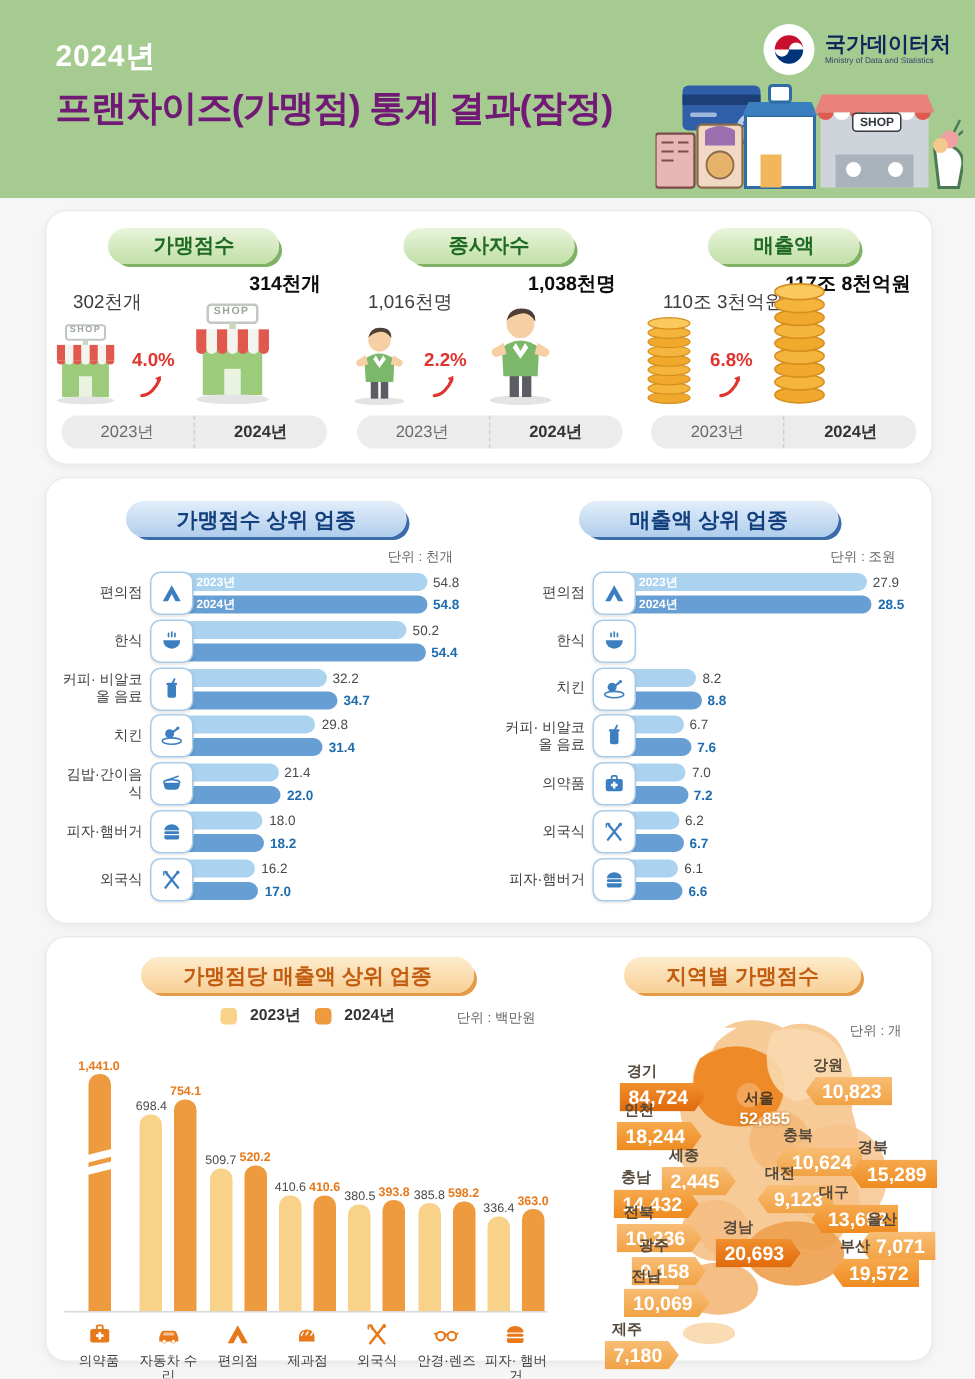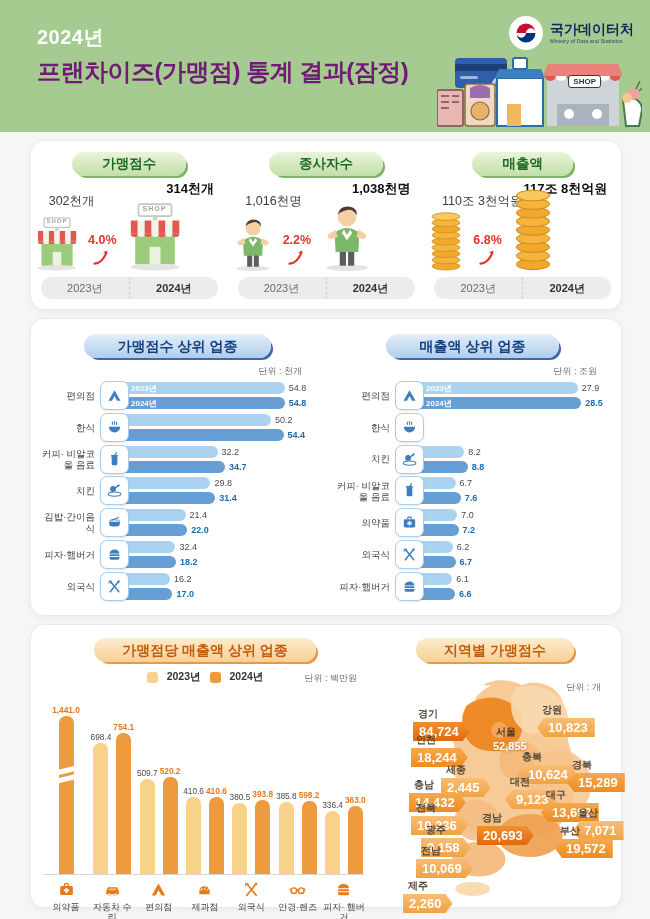--- a/index.html
+++ b/index.html
@@ -450,21 +450,21 @@
           <div class="hrow">
             <div class="hlabel">피자·햄버거</div>
             <div class="hicon">
               <svg>
                 <use href="#i-burger"></use>
               </svg>
             </div>
             <div class="hbars">
               <div class="hbar-line">
                 <div class="hbar hb23" style="width: 27.2727%;"></div>
-                <span class="hval">32.4</span>
+                <span class="hval">18.0</span>
               </div>
               <div class="hbar-line">
                 <div class="hbar hb24" style="width: 27.5758%;"></div>
                 <span class="hval y24">18.2</span>
               </div>
             </div>
           </div>
           <div class="hrow">
             <div class="hlabel">외국식</div>
             <div class="hicon">
@@ -764,17 +764,17 @@
         <div class="region" style="left: 72px; top: 138px;"><div class="rname">세종</div><div class="rbadge tone-light tip-right">2,445</div></div>
         <div class="region" style="left: 40px; top: 153px;"><div class="rname">충남</div><div class="rbadge tone-mid tip-right">14,432</div></div>
         <div class="region" style="left: 136px; top: 150px;"><div class="rname">대전</div><div class="rbadge tone-light tip-left">9,123</div></div>
         <div class="region" style="left: 172px; top: 163px;"><div class="rname">대구</div><div class="rbadge tone-mid tip-left">13,692</div></div>
         <div class="region" style="left: 42px; top: 176px;"><div class="rname">전북</div><div class="rbadge tone-light tip-right">10,236</div></div>
         <div class="region" style="left: 204px; top: 181px;"><div class="rname">울산</div><div class="rbadge tone-light tip-left">7,071</div></div>
         <div class="region" style="left: 108px; top: 186px;"><div class="rname">경남</div><div class="rbadge tone-dark tip-right">20,693</div></div>
         <div class="region" style="left: 52px; top: 198px;"><div class="rname">광주</div><div class="rbadge tone-light tip-right">9,158</div></div>
         <div class="region" style="left: 186px; top: 199px;"><div class="rname">부산</div><div class="rbadge tone-mid tip-left">19,572</div></div>
         <div class="region" style="left: 47px; top: 219px;"><div class="rname">전남</div><div class="rbadge tone-light tip-right">10,069</div></div>
-        <div class="region" style="left: 34px; top: 254px;"><div class="rname">제주</div><div class="rbadge tone-light tip-right">2,260</div></div>
+        <div class="region" style="left: 34px; top: 254px;"><div class="rname">제주</div><div class="rbadge tone-light tip-right">7,180</div></div>
       </div>
   </div>
 
 </div>
 
 </body></html>

